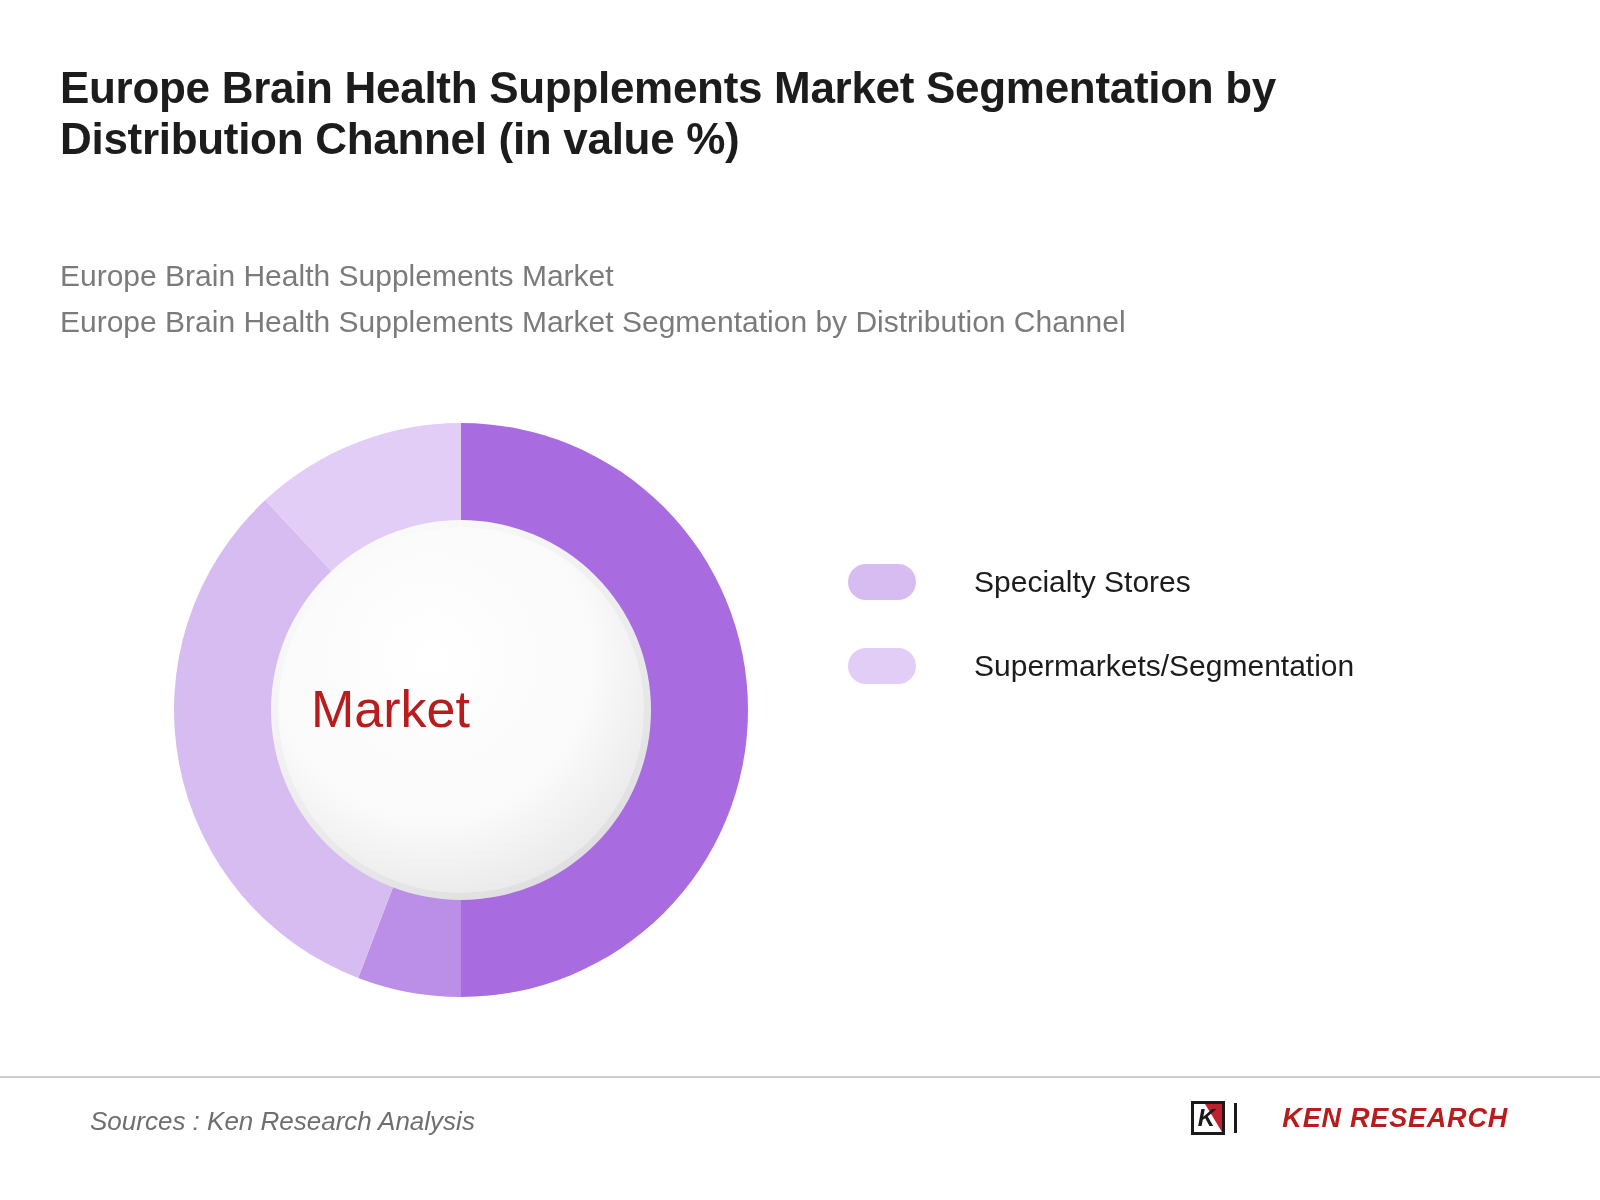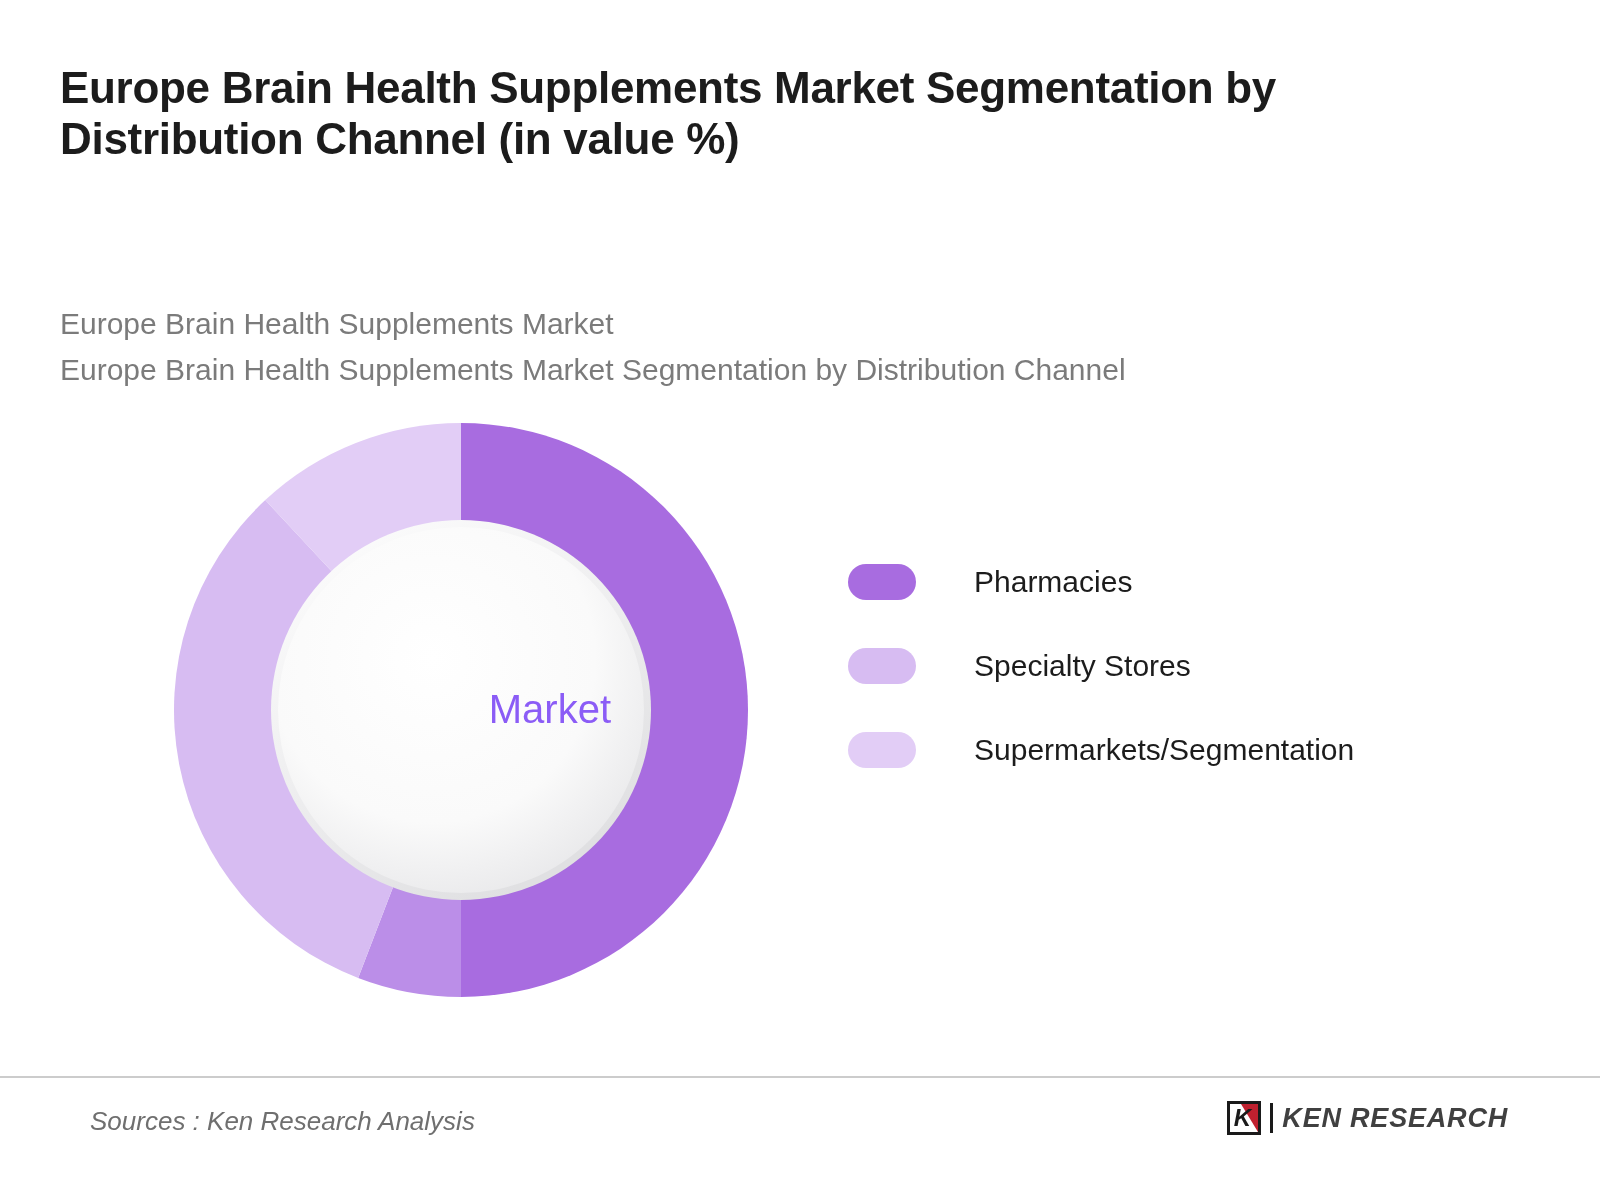--- a/index.html
+++ b/index.html
@@ -36,21 +36,20 @@
     color: #1c1c1c;
     letter-spacing: -0.3px;
     margin: 0;
     font-family: "Liberation Sans", sans-serif;
   }
   .subtitle-block {
     position: absolute;
     left: 60px;
     top: 253px;
     width: 1470px;
-    margin-top: 48px;
   }
   .subtitle-line {
     font-size: 30px;
     line-height: 1.52;
     color: #7b7b7b;
     font-family: "Liberation Sans", sans-serif;
     white-space: nowrap;
   }
 
   
@@ -72,24 +71,24 @@
     display: block;
     width: 574px;
     height: 574px;
   }
   .donut-center-label {
     position: absolute;
     left: 50%;
     top: 50%;
     transform: translate(-50%, -50%);
     width: 300px;
-    text-align: right;
-    font-size: 40px;
+    text-align: left;
+    font-size: 52px;
     line-height: 1.34;
-    color: #8b5cf6;
+    color: #b91c1c;
     font-family: "Liberation Sans", sans-serif;
     pointer-events: none;
   }
 
   
   .legend {
     position: absolute;
     left: 848px;
     top: 150px;
     width: 640px;
@@ -180,22 +179,23 @@
   .logo-divider {
     width: 3px;
     height: 30px;
     background: #1a1a1a;
     margin: 0 9px;
   }
   .logo-text {
     font-size: 27px;
     font-weight: bold;
     letter-spacing: 0.8px;
-    color: #404040;
-    font-family: "Liberation Sans", sans-serif;
+    color: #b91c1c;
+    font-family: "Liberation Sans", sans-serif;
+    margin-left: 36px;
   }
 </style>
 </head>
 <body>
 
 <div class="page">
 
   <div class="header">
     <h1 class="chart-title">Europe Brain Health Supplements Market Segmentation by Distribution Channel (in value %)</h1>
   </div>
@@ -229,24 +229,20 @@
         <circle cx="287" cy="287" r="190" fill="url(#hubRing)"></circle>
         <circle cx="287" cy="287" r="183" fill="url(#hubGrad)"></circle>
       </svg>
       <div class="donut-center-label">
         <div>Market</div>
       </div>
     </div>
 
     <div class="legend" id="legend">
         <div class="legend-item">
-          <div class="legend-swatch" style="background: rgb(168, 108, 224);"></div>
-          <div class="legend-label">Pharmacies</div>
-        </div>
-        <div class="legend-item">
           <div class="legend-swatch" style="background: rgb(215, 188, 242);"></div>
           <div class="legend-label">Specialty Stores</div>
         </div>
         <div class="legend-item">
           <div class="legend-swatch" style="background: rgb(226, 205, 246);"></div>
           <div class="legend-label">Supermarkets/Segmentation</div>
         </div>
       </div>
 
   </div>

